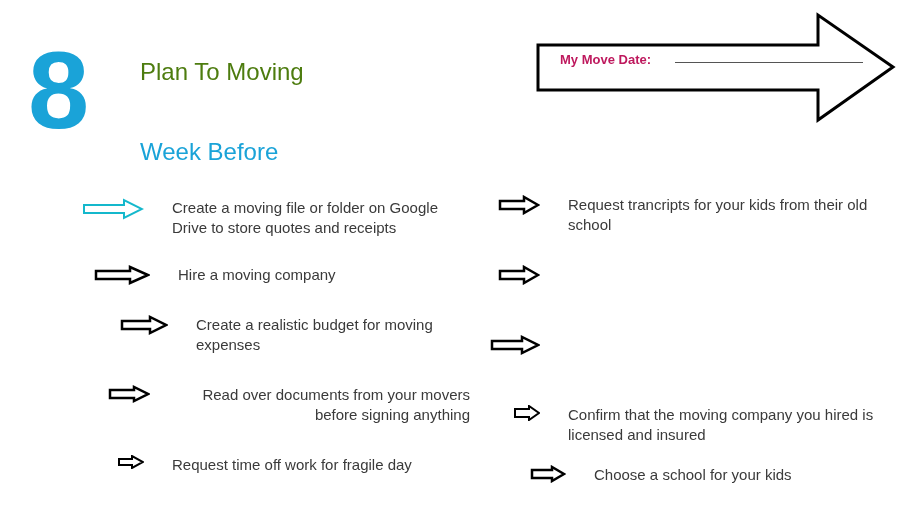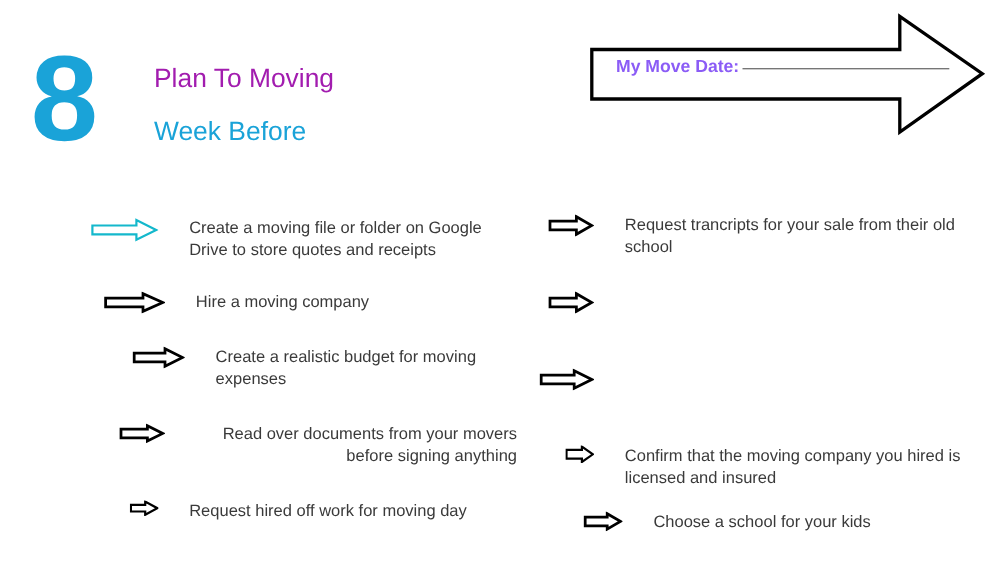--- a/index.html
+++ b/index.html
@@ -17,42 +17,42 @@
     left: 28px;
     top: 40px;
     font-size: 110px;
     font-weight: 700;
     color: #1aa3d8;
     line-height: 0.9;
     font-family: Arial, sans-serif;
   }
   .title-block { position: absolute; left: 140px; top: 58px; }
   .title-line1 {
-    color: #a21caf;
+    color: #4d7c0f;
     font-size: 24px;
     font-weight: 400;
-    margin-bottom: 20px;
+    margin-bottom: 52px;
   }
   .title-line2 {
     color: #1aa3d8;
     font-size: 24px;
     font-weight: 400;
   }
   .move-date-arrow {
     position: absolute;
     right: 0;
     top: 10px;
   }
   .move-date-label {
     position: absolute;
     top: 52px;
     left: 560px;
-    font-size: 16px;
+    font-size: 13px;
     font-weight: 700;
-    color: #8b5cf6;
+    color: #be185d;
   }
   .move-date-line {
     position: absolute;
     top: 62px;
     left: 675px;
     width: 188px;
     border-bottom: 1px solid #555;
   }
 
   .columns {
@@ -137,30 +137,30 @@
     <div class="item l4">
       <svg width="42" height="18" viewBox="0 0 42 18">
         <polygon class="arrow-black" points="2,5 26,5 26,2 40,9 26,16 26,13 2,13" stroke-width="2.5"></polygon>
       </svg>
       <div class="item-text">Read over documents from your movers before signing anything</div>
     </div>
     <div class="item l5">
       <svg width="26" height="14" viewBox="0 0 26 14">
         <polygon class="arrow-black" points="1,4 14,4 14,1 25,7 14,13 14,10 1,10" stroke-width="2"></polygon>
       </svg>
-      <div class="item-text">Request hired off work for moving day</div>
+      <div class="item-text">Request time off work for fragile day</div>
     </div>
   </div>
 
   <div class="col col-right">
     <div class="item r1">
       <svg width="42" height="20" viewBox="0 0 42 20">
         <polygon class="arrow-black" points="2,6 26,6 26,2 40,10 26,18 26,14 2,14" stroke-width="2.5"></polygon>
       </svg>
-      <div class="item-text">Request trancripts for your sale from their old school</div>
+      <div class="item-text">Request trancripts for your kids from their old school</div>
     </div>
     <div class="item r2">
       <svg width="42" height="20" viewBox="0 0 42 20">
         <polygon class="arrow-black" points="2,6 26,6 26,2 40,10 26,18 26,14 2,14" stroke-width="2.5"></polygon>
       </svg>
     </div>
     <div class="item r3">
       <svg width="50" height="20" viewBox="0 0 50 20">
         <polygon class="arrow-black" points="2,6 32,6 32,2 48,10 32,18 32,14 2,14" stroke-width="2.5"></polygon>
       </svg>

